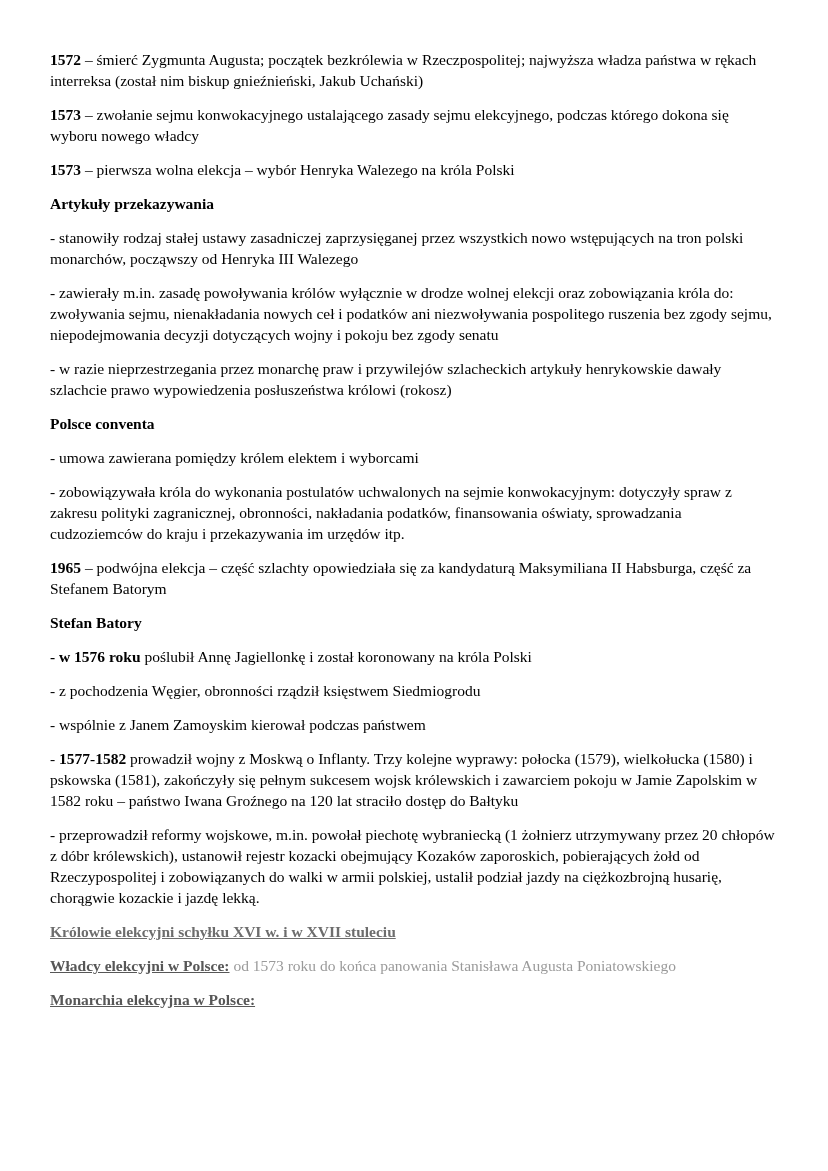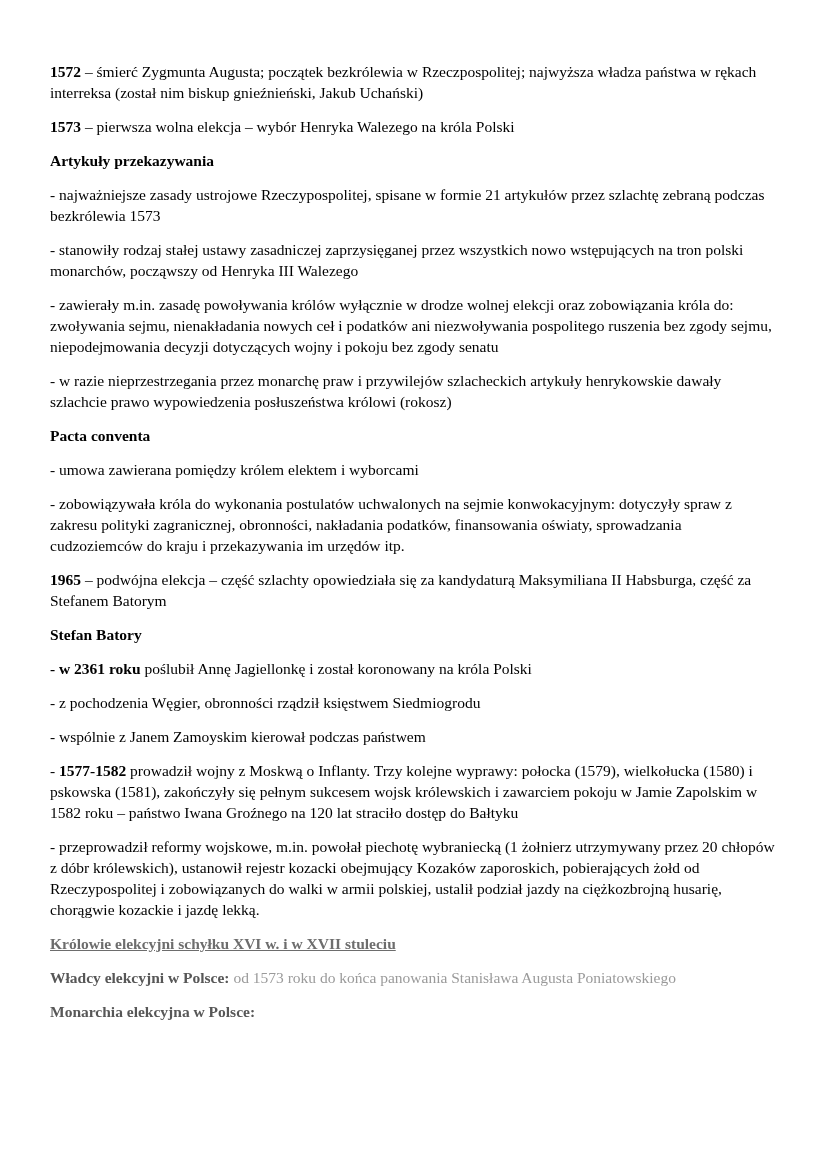--- a/index.html
+++ b/index.html
@@ -14,59 +14,59 @@
     box-sizing:border-box;
     width:828px;
     min-height:1171px;
     padding:49px 52px 40px 50px;
     font-family:"Liberation Serif","DejaVu Serif",serif;
     font-size:15.5px;
     line-height:21px;
     color:var(--text);
     background:#ffffff;
   }
-  p.para{margin:12px 0 13px 0;}
+  p.para{margin:0 0 13px 0;}
   .b{font-weight:bold;}
   .heading .b{font-weight:bold;}
   .gray-heading .b{color:var(--muted-heading);text-decoration:underline;text-align:right;}
-  .gray .b{color:var(--muted-label);}
+  .gray .b{color:var(--muted-label);text-decoration:underline;}
   .gray .t{color:var(--muted-text);}
 </style>
 </head>
 <body>
 
 <div class="page">
 
   <p class="para"><span class="b">1572</span><span class="t"> – śmierć Zygmunta Augusta; początek bezkrólewia w Rzeczpospolitej; najwyższa władza państwa w rękach interreksa (został nim biskup gnieźnieński, Jakub Uchański)</span></p>
 
+  <p class="para"><span class="b">1573</span><span class="t"> – zwołanie sejmu konwokacyjnego ustalającego zasady sejmu elekcyjnego, podczas którego dokona się wyboru nowego władcy</span></p>
 
   <p class="para"><span class="b">1573</span><span class="t"> – pierwsza wolna elekcja – wybór Henryka Walezego na króla Polski</span></p>
 
   <p class="para heading"><span class="b">Artykuły przekazywania</span></p>
 
-  <p class="para"><span class="t">- najważniejsze zasady ustrojowe Rzeczypospolitej, spisane w formie 21 artykułów przez szlachtę zebraną podczas bezkrólewia 1573</span></p>
 
   <p class="para"><span class="t">- stanowiły rodzaj stałej ustawy zasadniczej zaprzysięganej przez wszystkich nowo wstępujących na tron polski monarchów, począwszy od Henryka III Walezego</span></p>
 
   <p class="para"><span class="t">- zawierały m.in. zasadę powoływania królów wyłącznie w drodze wolnej elekcji oraz zobowiązania króla do: zwoływania sejmu, nienakładania nowych ceł i podatków ani niezwoływania pospolitego ruszenia bez zgody sejmu, niepodejmowania decyzji dotyczących wojny i pokoju bez zgody senatu</span></p>
 
 
   <p class="para"><span class="t">- w razie nieprzestrzegania przez monarchę praw i przywilejów szlacheckich artykuły henrykowskie dawały szlachcie prawo wypowiedzenia posłuszeństwa królowi (rokosz)</span></p>
 
-  <p class="para heading"><span class="b">Pacta conventa</span></p>
+  <p class="para heading"><span class="b">Polsce conventa</span></p>
 
   <p class="para"><span class="t">- umowa zawierana pomiędzy królem elektem i wyborcami</span></p>
 
   <p class="para"><span class="t">- zobowiązywała króla do wykonania postulatów uchwalonych na sejmie konwokacyjnym: dotyczyły spraw z zakresu polityki zagranicznej, obronności, nakładania podatków, finansowania oświaty, sprowadzania cudzoziemców do kraju i przekazywania im urzędów itp.</span></p>
 
   <p class="para"><span class="b">1965</span><span class="t"> – podwójna elekcja – część szlachty opowiedziała się za kandydaturą Maksymiliana II Habsburga, część za Stefanem Batorym</span></p>
 
   <p class="para heading"><span class="b">Stefan Batory</span></p>
 
-  <p class="para"><span class="b">- w 2361 roku</span><span class="t"> poślubił Annę Jagiellonkę i został koronowany na króla Polski</span></p>
+  <p class="para"><span class="b">- w 1576 roku</span><span class="t"> poślubił Annę Jagiellonkę i został koronowany na króla Polski</span></p>
 
   <p class="para"><span class="t">- z pochodzenia Węgier, obronności rządził księstwem Siedmiogrodu</span></p>
 
   <p class="para"><span class="t">- wspólnie z Janem Zamoyskim kierował podczas państwem</span></p>
 
   <p class="para"><span class="t">- </span><span class="b">1577-1582</span><span class="t"> prowadził wojny z Moskwą o Inflanty. Trzy kolejne wyprawy: połocka (1579), wielkołucka (1580) i pskowska (1581), zakończyły się pełnym sukcesem wojsk królewskich i zawarciem pokoju w Jamie Zapolskim w 1582 roku – państwo Iwana Groźnego na 120 lat straciło dostęp do Bałtyku</span></p>
 
   <p class="para"><span class="t">- przeprowadził reformy wojskowe, m.in. powołał piechotę wybraniecką (1 żołnierz utrzymywany przez 20 chłopów z dóbr królewskich), ustanowił rejestr kozacki obejmujący Kozaków zaporoskich, pobierających żołd od Rzeczypospolitej i zobowiązanych do walki w armii polskiej, ustalił podział jazdy na ciężkozbrojną husarię, chorągwie kozackie i jazdę lekką.</span></p>
 
   <p class="para heading gray-heading"><span class="b">Królowie elekcyjni schyłku XVI w. i w XVII stuleciu</span></p>

